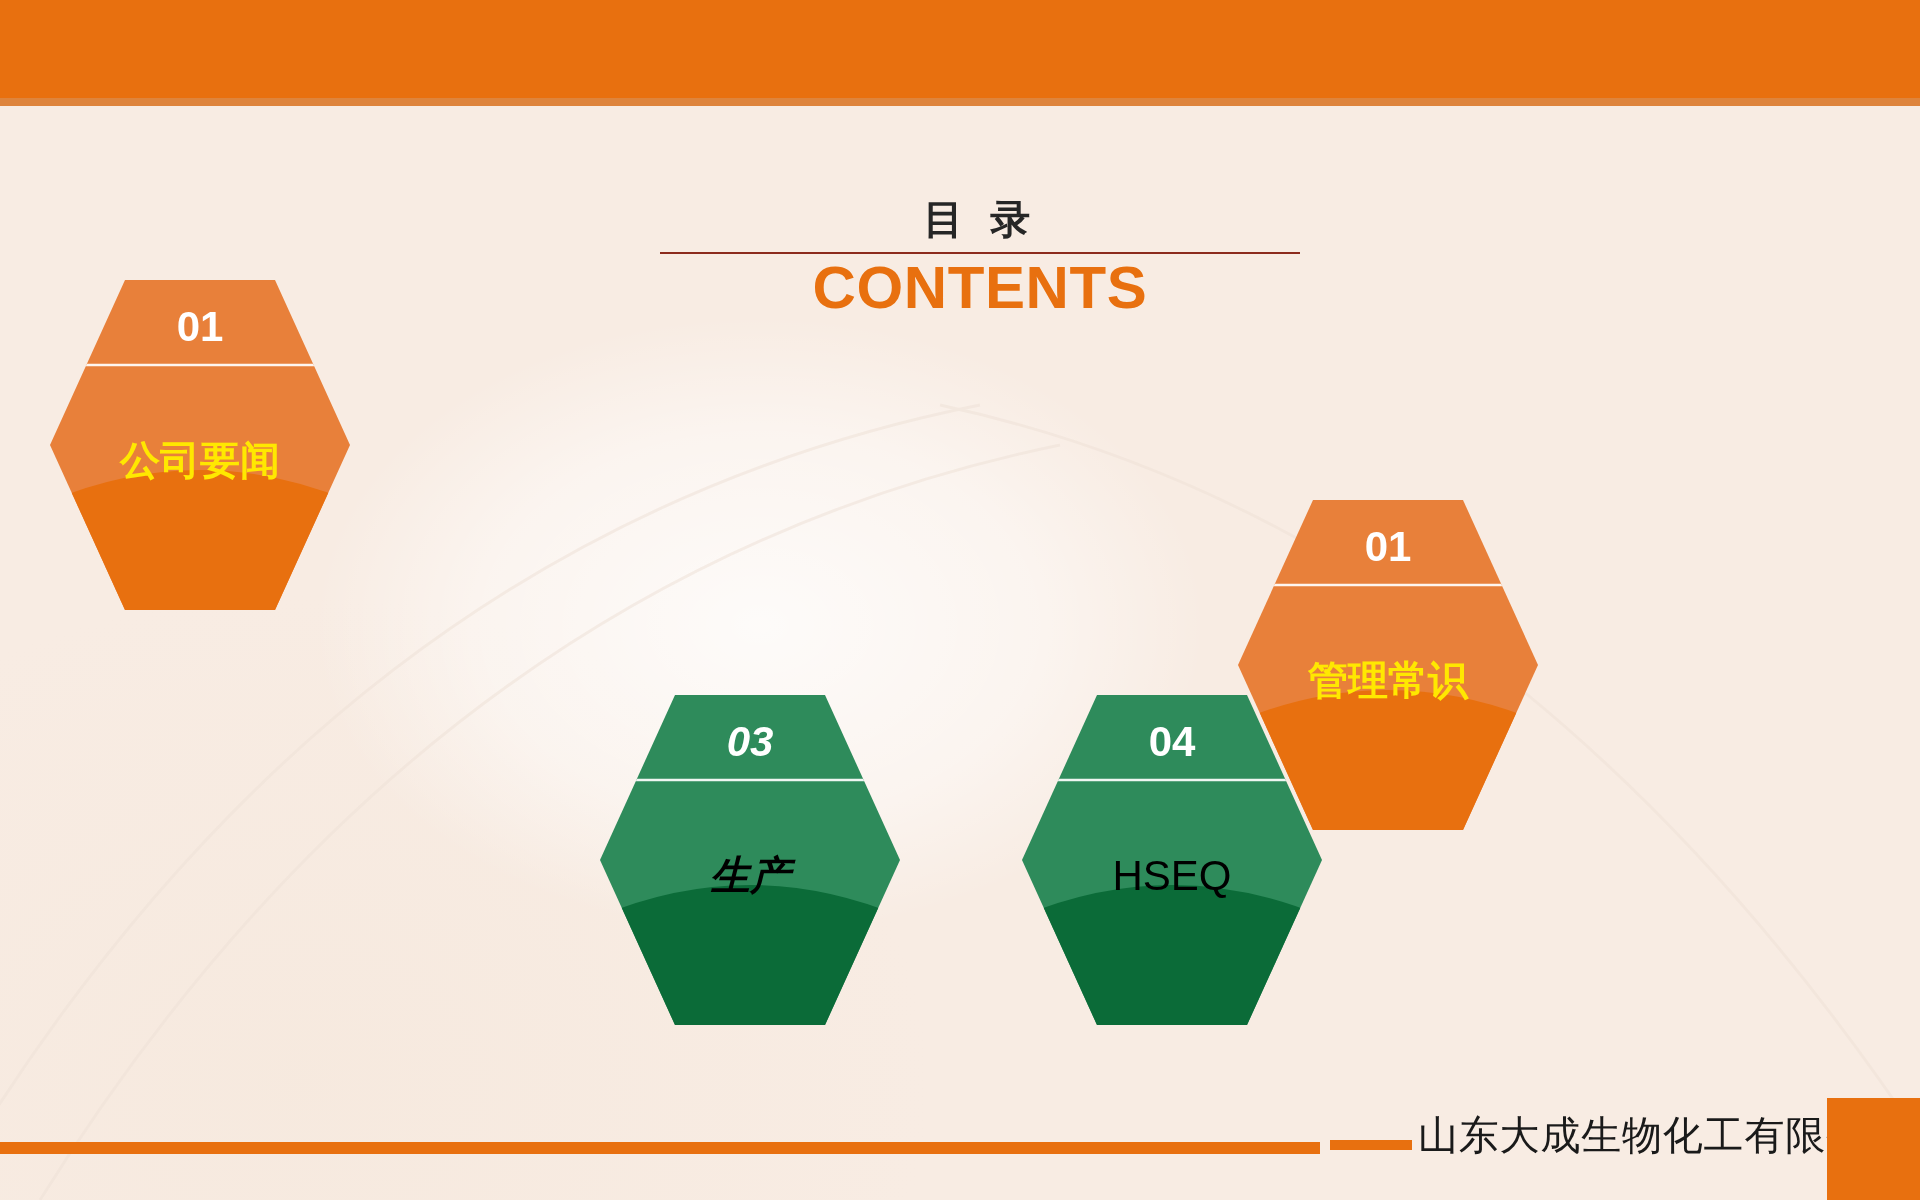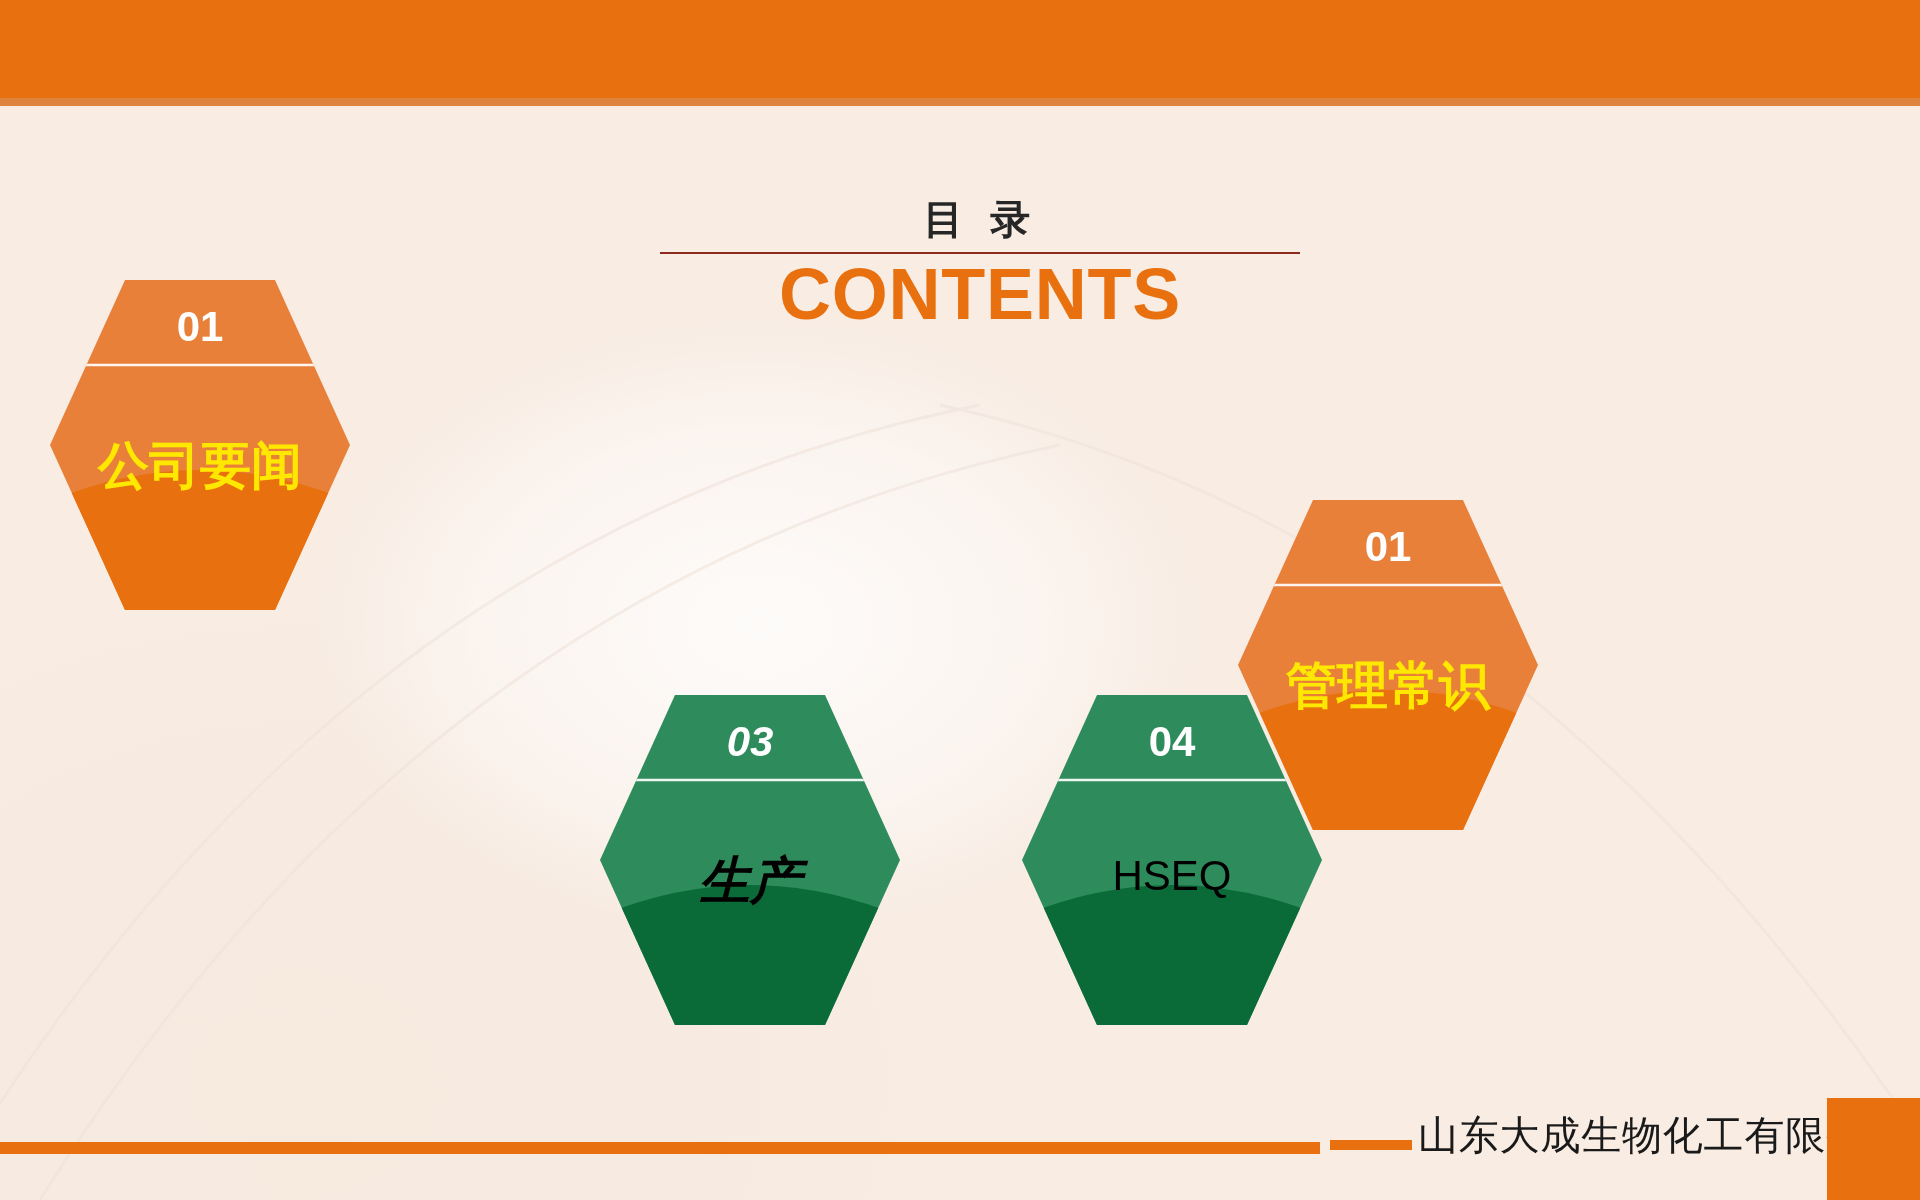--- a/index.html
+++ b/index.html
@@ -25,35 +25,35 @@
   .top-banner-edge{position:absolute;left:0;top:98px;width:1920px;height:8px;background:#d9721f;opacity:.85;}
 
   
   .title-block{position:absolute;left:660px;top:198px;width:640px;text-align:center;}
   .title-cn{
     font-size:40px;font-weight:bold;color:#262626;letter-spacing:.16em;
     line-height:1.05;font-family:"DejaVu Sans","Liberation Sans",sans-serif;
   }
   .title-rule{width:100%;height:0;border-top:2px solid #8c2b1d;margin:12px 0 2px 0;}
   .title-en{
-    font-size:72px;font-weight:bold;color:#e8700f;letter-spacing:.01em;
+    font-size:60px;font-weight:bold;color:#e8700f;letter-spacing:.01em;
     line-height:1.06;font-family:"Liberation Sans",sans-serif;
   }
 
   
   .hex{position:absolute;width:300px;height:330px;}
   .hex svg{display:block;width:100%;height:100%;overflow:visible;}
   .hex .num{
     position:absolute;left:0;right:0;top:26px;text-align:center;
     font-size:42px;font-weight:bold;color:#ffffff;
     font-family:"Liberation Sans",sans-serif;line-height:1;
   }
   .hex .lbl{
     position:absolute;left:0;right:0;top:160px;text-align:center;
-    font-size:51px;font-weight:bold;line-height:1;
+    font-size:40px;font-weight:bold;line-height:1;
     font-family:"DejaVu Sans","Liberation Sans",sans-serif;
   }
   .hex.lbl-latin .lbl{font-family:"Liberation Sans",sans-serif;font-weight:normal;font-size:42px;}
   .lbl-yellow{color:#ffe800;}
   .lbl-white{color:#000000;}
 
   
   .footer-line{position:absolute;left:0;top:1142px;width:1320px;height:12px;background:#e8700f;}
   .footer-dash{position:absolute;left:1330px;top:1140px;width:82px;height:10px;background:#e8700f;}
   .footer-text{

